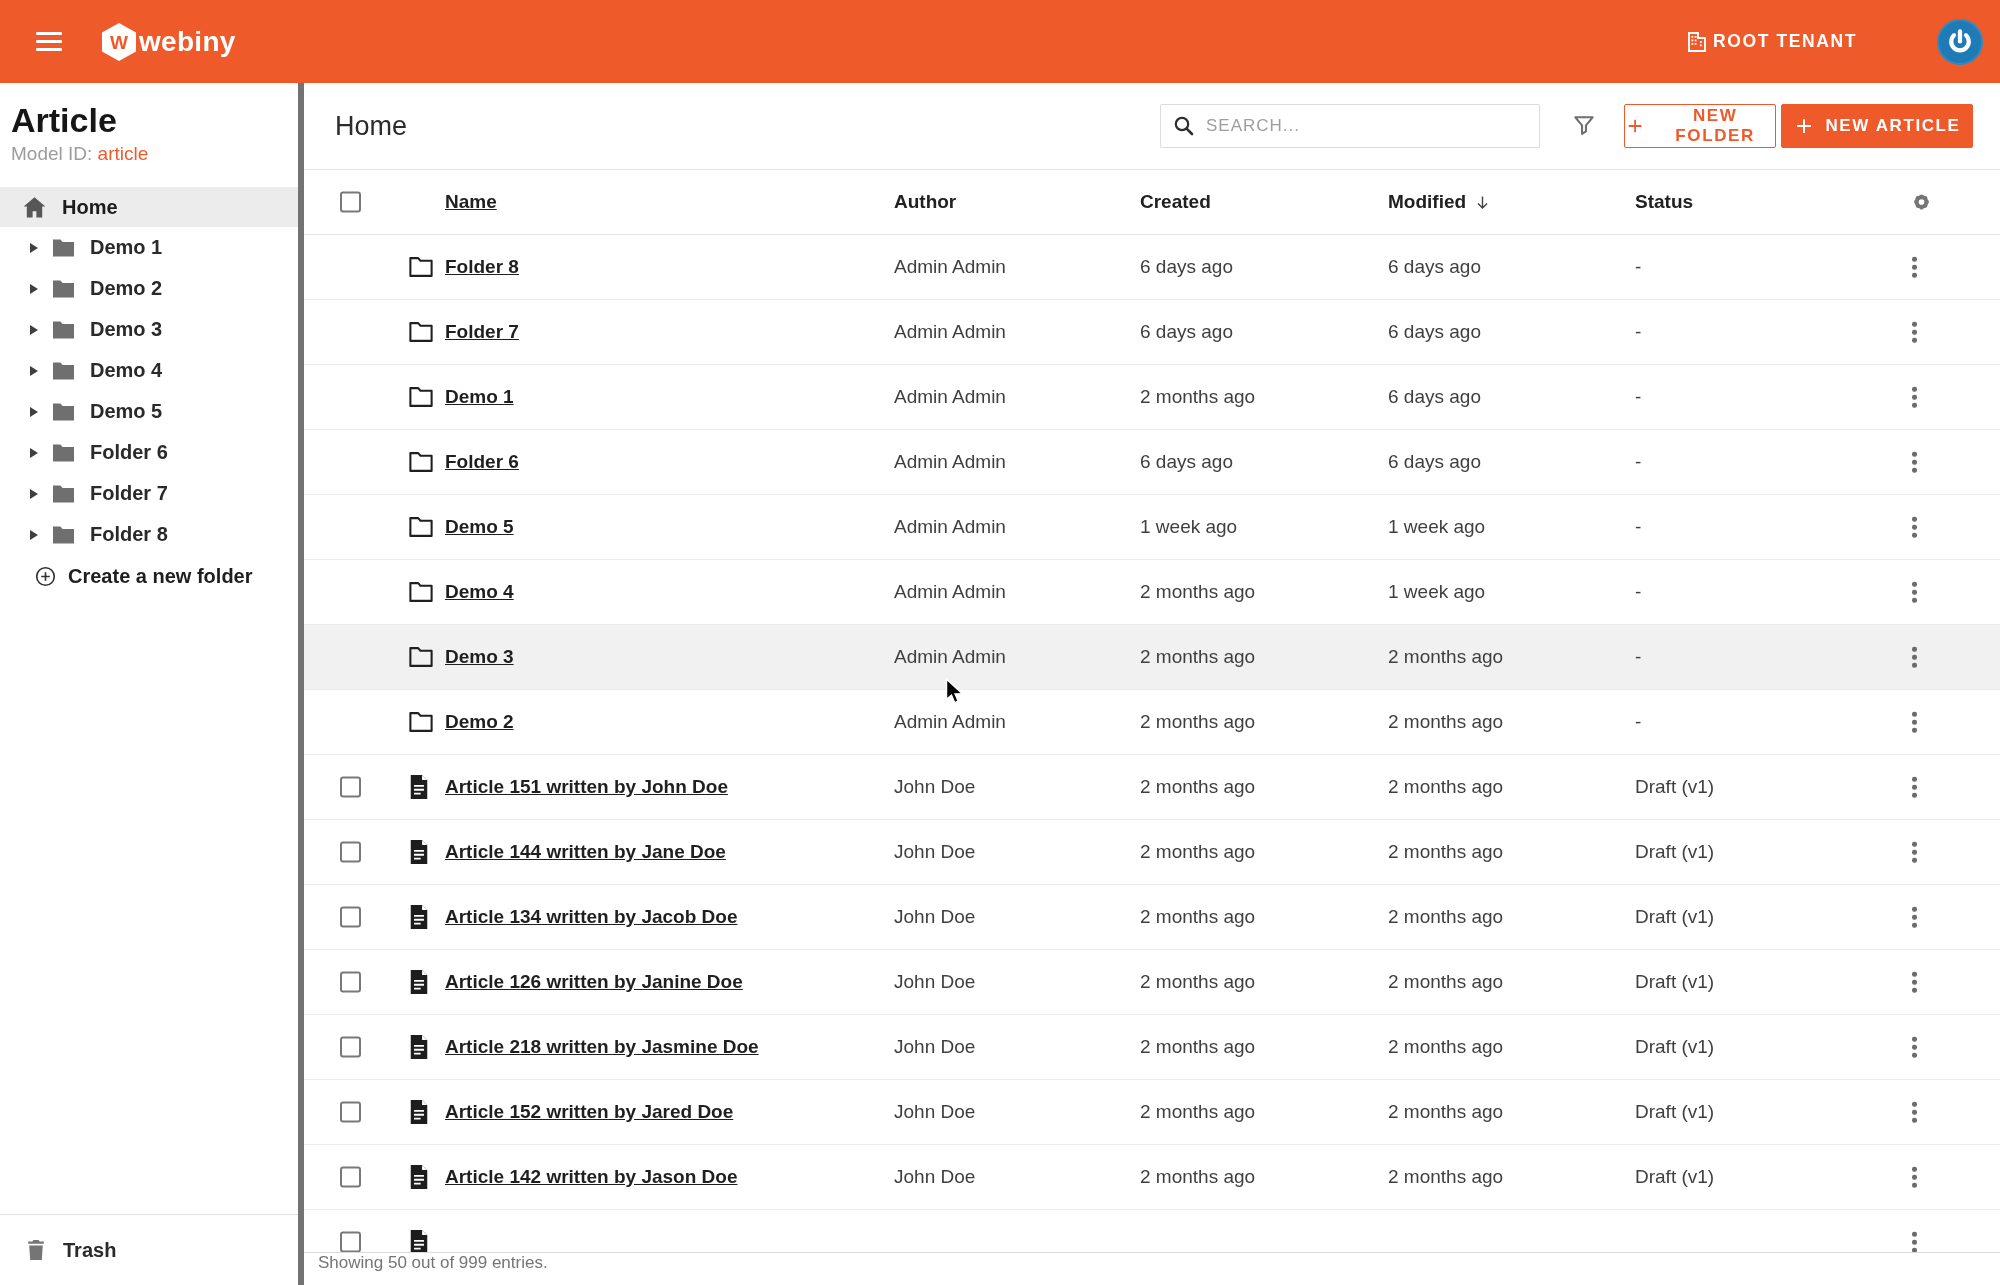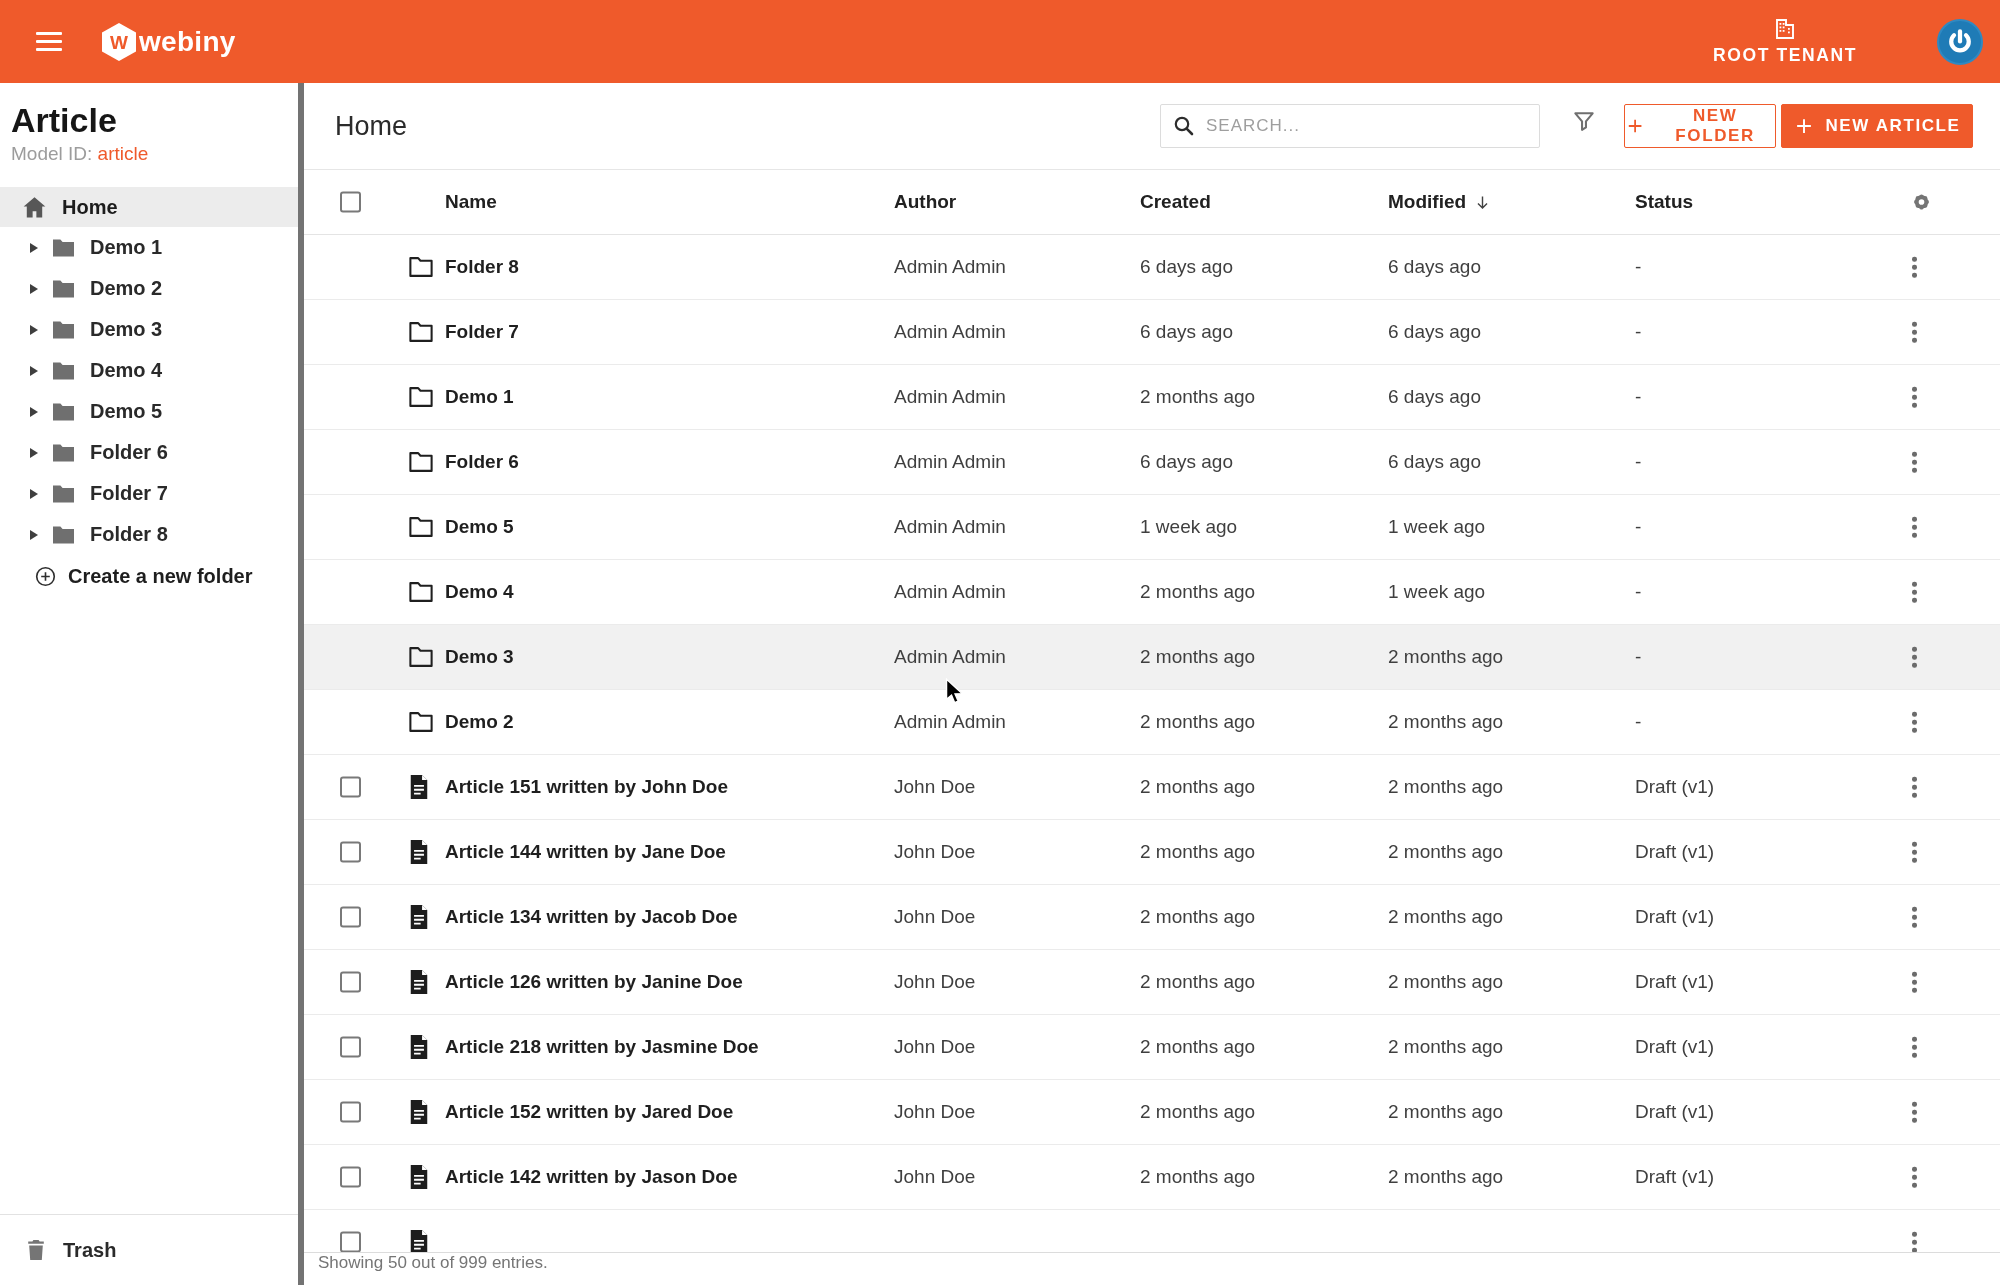--- a/index.html
+++ b/index.html
@@ -13,53 +13,53 @@
   *{margin:0;padding:0;box-sizing:border-box;}
   html,body{width:2000px;height:1285px;overflow:hidden;background:#fff;
     font-family:"Liberation Sans","DejaVu Sans",sans-serif;color:var(--ink);}
   
   .topbar{height:83px;background:var(--orange);display:flex;align-items:center;padding:0 17px 0 36px;}
   .burger{display:flex;flex-direction:column;gap:5px;cursor:pointer;}
   .burger span{display:block;width:26px;height:3px;background:#fff;border-radius:1px;}
   .logo{margin-left:38px;display:flex;align-items:center;}
   .brand{margin-left:1px;color:#fff;font-size:28px;font-weight:700;letter-spacing:.3px;}
   .topbar-right{margin-left:auto;display:flex;align-items:center;}
-  .tenant{display:flex;align-items:center;gap:4px;color:#fff;font-size:17.5px;font-weight:600;letter-spacing:1.6px;flex-direction:column;}
+  .tenant{display:flex;align-items:center;gap:4px;color:#fff;font-size:17.5px;font-weight:600;letter-spacing:1.6px;}
   .avatar{margin-left:80px;width:46px;height:46px;border-radius:50%;background:#1F7BB6;display:flex;align-items:center;justify-content:center;border:2px solid #2f89c2;}
   
   .app{display:flex;height:1202px;}
   .sidebar{width:304px;border-right:6px solid #737373;position:relative;background:#fff;flex:none;}
   .main{flex:1;display:flex;flex-direction:column;position:relative;background:#fff;}
   
   .side-head{padding:16px 12px 0 11px;}
   .side-title{font-size:34px;font-weight:600;color:#161616;line-height:42px;}
   .side-model{font-size:19px;color:#9c9c9c;line-height:26px;}
   .side-model b{color:var(--orange);font-weight:400;}
   .home-item{margin-top:20px;height:40px;background:#ececec;display:flex;align-items:center;padding-left:22px;gap:15px;font-size:20px;font-weight:600;color:#1c1c1c;cursor:pointer;}
   .tree{list-style:none;}
   .tree-item{height:41px;display:flex;align-items:center;padding-left:30px;font-size:20px;font-weight:600;color:#2a2a2a;cursor:pointer;}
   .tw{width:0;height:0;border-left:8px solid #3f3f3f;border-top:5.5px solid transparent;border-bottom:5.5px solid transparent;margin-right:13px;flex:none;}
   .tree-item svg{margin-right:14px;flex:none;}
   .create-folder{height:42px;display:flex;align-items:center;padding-left:35px;gap:12px;font-size:20px;font-weight:600;color:#1e1e1e;cursor:pointer;}
   .trash{position:absolute;bottom:0;left:0;right:0;height:71px;border-top:1px solid #e2e2e2;display:flex;align-items:center;padding-left:26px;gap:17px;font-size:20px;font-weight:600;color:#2a2a2a;cursor:pointer;}
   
   .main-header{height:87px;border-bottom:1px solid #e6e6e6;display:flex;align-items:center;padding:0 27px 0 31px;flex:none;}
   .page-title{font-size:27px;font-weight:400;color:#2b2b2b;}
-  .hright{margin-left:auto;display:flex;align-items:flex-start;}
+  .hright{margin-left:auto;display:flex;align-items:center;}
   .search-box{width:380px;height:44px;border:1px solid #dcdcdc;border-radius:2px;display:flex;align-items:center;padding:0 12px;gap:11px;background:#fff;}
   .search-box input{border:none;outline:none;flex:1;font-size:17px;letter-spacing:1px;color:#333;font-family:inherit;background:transparent;}
   .search-box input::placeholder{color:#9e9e9e;}
   .filter-btn{margin-left:26px;width:36px;height:36px;display:flex;align-items:center;justify-content:center;cursor:pointer;background:none;border:none;}
   .btn{height:44px;border-radius:2px;display:flex;align-items:center;justify-content:center;gap:10px;font-size:17px;font-weight:600;letter-spacing:1.6px;cursor:pointer;font-family:inherit;}
   .btn-outline{margin-left:22px;width:152px;background:#fff;border:1px solid var(--orange);color:var(--orange);}
   .btn-filled{margin-left:5px;width:192px;background:var(--orange);border:1px solid var(--orange);color:#fff;}
   
   .thead{height:65px;border-bottom:1px solid var(--line);position:relative;flex:none;}
   .cell{position:absolute;top:50%;transform:translateY(-50%);white-space:nowrap;}
-  .c-check{left:36px;} .c-icon{left:104px;} .c-name{left:141px;} .c-author{left:590px;}
+  .c-check{left:36px;} .c-icon{left:104px;} .c-name{left:141px;text-decoration:underline;} .c-author{left:590px;}
   .c-created{left:836px;} .c-modified{left:1084px;} .c-status{left:1331px;} .c-menu{left:1604px;}
   .th{font-size:19px;font-weight:600;color:#212121;display:flex;align-items:center;gap:7px;cursor:pointer;}
   .checkbox{width:21px;height:21px;border:2px solid #797979;border-radius:3px;background:#fff;cursor:pointer;}
   .rows{height:1017px;overflow:hidden;flex:none;}
   .row{position:relative;height:65px;border-bottom:1px solid var(--rowline);background:#fff;}
   .row.hover{background:#f1f1f1;}
   .name{font-size:19px;font-weight:600;color:var(--ink);cursor:pointer;}
   .val{font-size:19px;font-weight:400;color:var(--ink2);}
   .kebab{display:flex;flex-direction:column;gap:3.5px;align-items:center;cursor:pointer;padding:4px;}
   .kebab i{width:4.5px;height:4.5px;border-radius:50%;background:#6b6b6b;}

